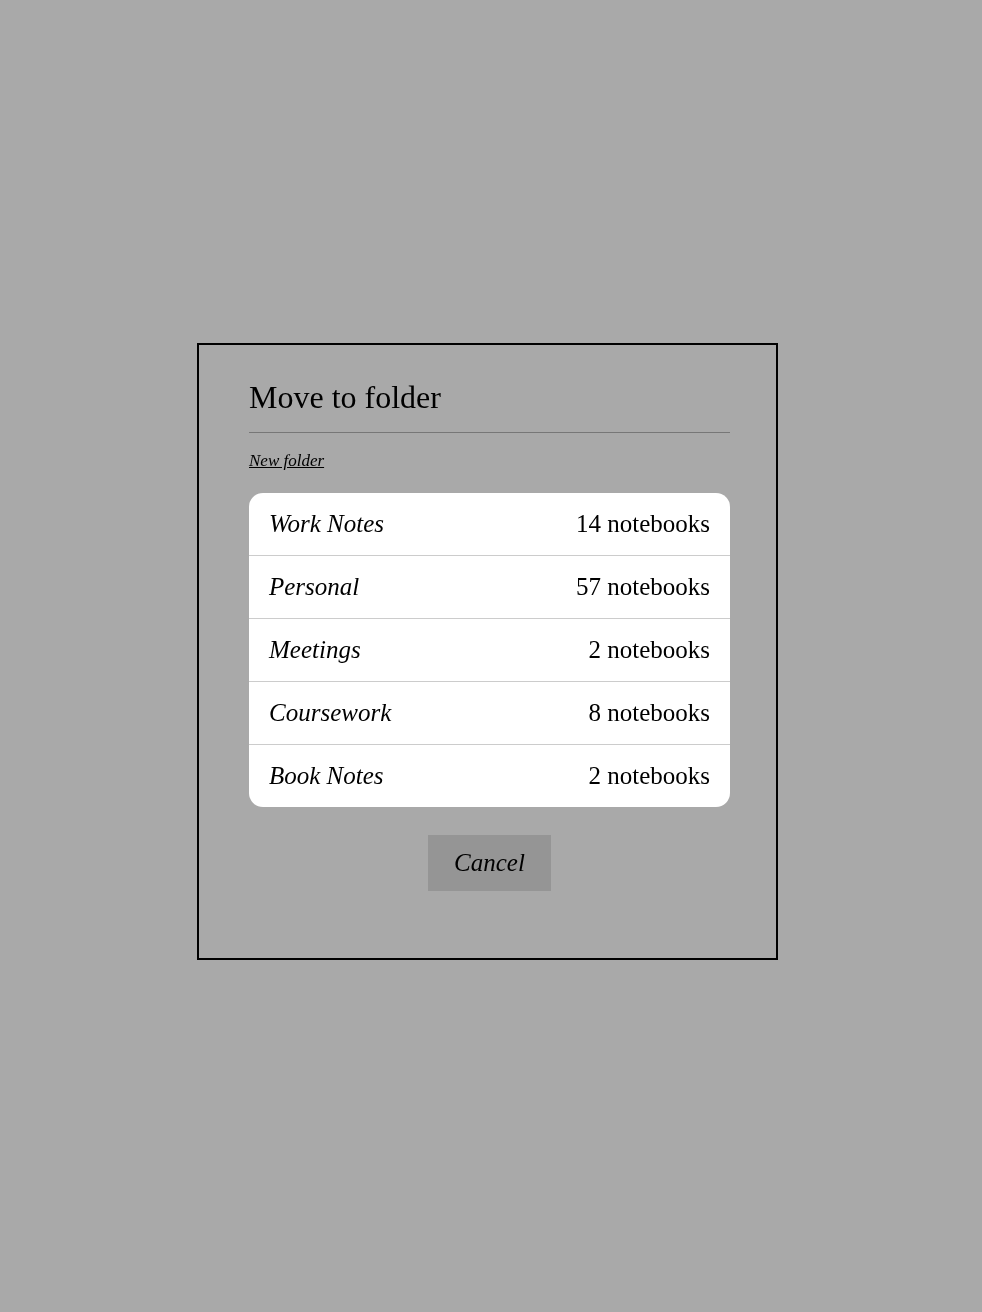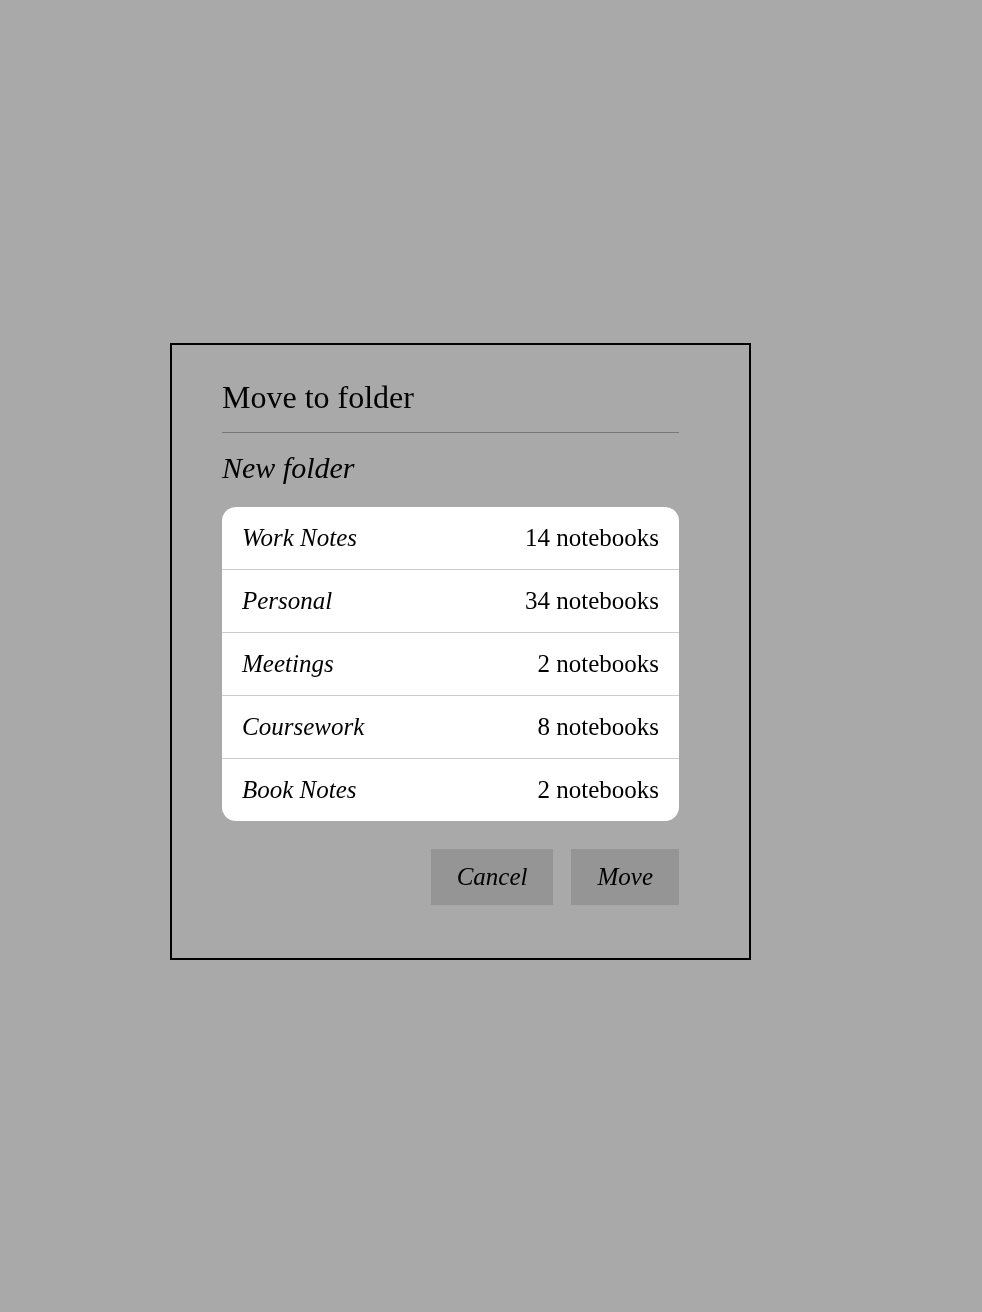--- a/index.html
+++ b/index.html
@@ -59,44 +59,44 @@
     display: flex;
     z-index: 5;
   }
   .nav-item { flex:1; display:flex; flex-direction:column; align-items:center; justify-content:center; gap:6px; font-size:22px; font-family: -apple-system, Helvetica, Arial, sans-serif;}
   .nav-item.active { font-weight: bold; }
   .nav-item svg { display:block; }
 
   
   .dialog {
     position: absolute;
-    left: 170px; top: 343px;
+    left: 197px; top: 343px;
     width: 581px; height: 617px;
     border: 2.5px solid #000;
     background: #a9a9a9;
     z-index: 20;
-    padding: 34px 70px 0 50px;
+    padding: 34px 46px 0 50px;
   }
   .dialog-title { font-size: 32px; padding-bottom: 16px; border-bottom: 1px solid #777; }
-  .new-folder-link { font-size: 30px; font-style: italic; padding: 18px 0 22px 0;}
+  .new-folder-link { font-size: 17px; font-style: italic; padding: 18px 0 22px 0; text-decoration: underline;}
   .folder-list {
     background: #fff;
     border-radius: 14px;
     overflow: hidden;
   }
   .folder-row {
     display: flex; justify-content: space-between; align-items: center;
     padding: 17px 20px;
     font-size: 25px;
     border-bottom: 1px solid #ccc;
   }
   .folder-row:last-child { border-bottom: none; }
   .folder-row .fname { font-style: italic; }
   .folder-row .fcount { font-style: normal; text-align: right; }
-  .dialog-buttons { display:flex; justify-content:flex-end; gap:18px; padding-top:28px;}
+  .dialog-buttons { display:flex; justify-content:center; gap:34px; padding-top:28px;}
   .dialog-btn { background:#959595; border:none; padding: 14px 26px; font-size:25px; font-style:italic; font-family: Georgia, serif; cursor:pointer;}
 
   
   .page, .status-bar, .bottom-nav { filter: none; }
 </style>
 </head>
 <body>
 
 <div class="scrim"></div>
 
@@ -312,32 +312,31 @@
 <div class="dialog">
   <div class="dialog-title">Move to folder</div>
   <div class="new-folder-link">New folder</div>
   <div class="folder-list">
     <div class="folder-row">
       <span class="fname">Work Notes</span>
       <span class="fcount">14 notebooks</span>
     </div>
     <div class="folder-row">
       <span class="fname">Personal</span>
-      <span class="fcount">34 notebooks</span>
+      <span class="fcount">57 notebooks</span>
     </div>
     <div class="folder-row">
       <span class="fname">Meetings</span>
       <span class="fcount">2 notebooks</span>
     </div>
     <div class="folder-row">
       <span class="fname">Coursework</span>
       <span class="fcount">8 notebooks</span>
     </div>
     <div class="folder-row">
       <span class="fname">Book Notes</span>
       <span class="fcount">2 notebooks</span>
     </div>
   </div>
   <div class="dialog-buttons">
     <button class="dialog-btn">Cancel</button>
-    <button class="dialog-btn">Move</button>
   </div>
 </div>
 
 </body></html>

